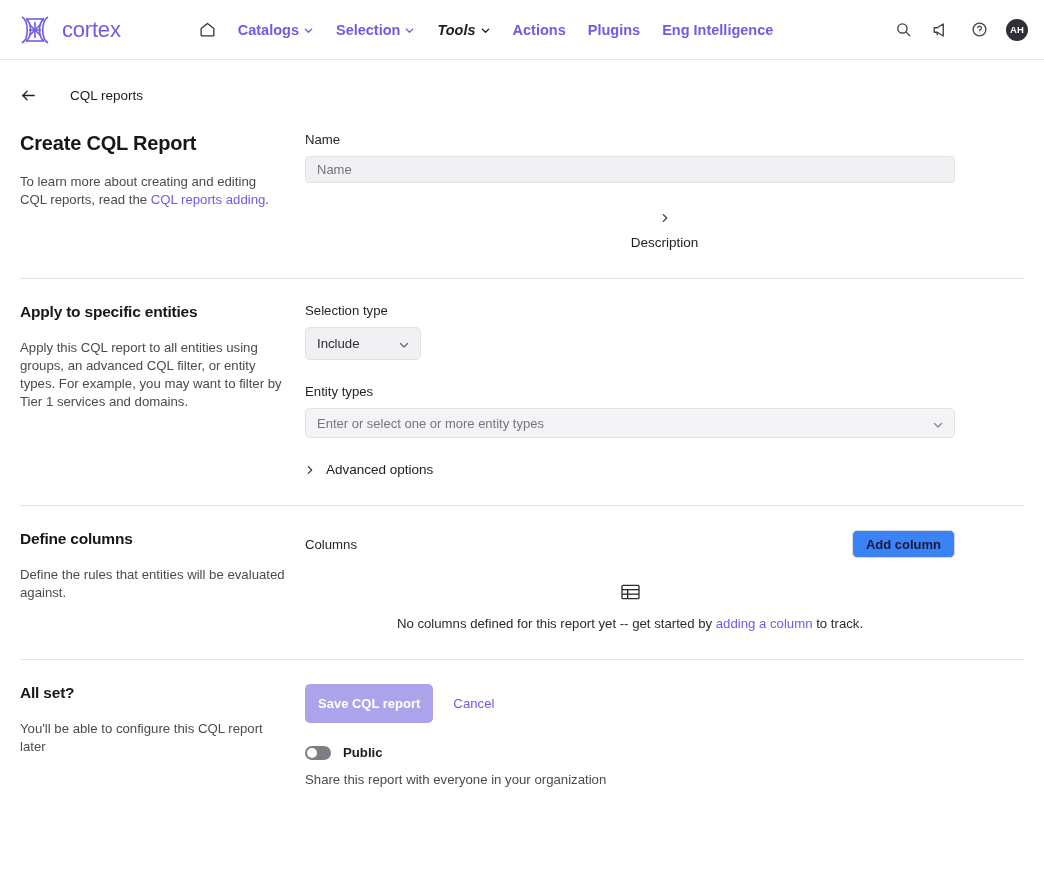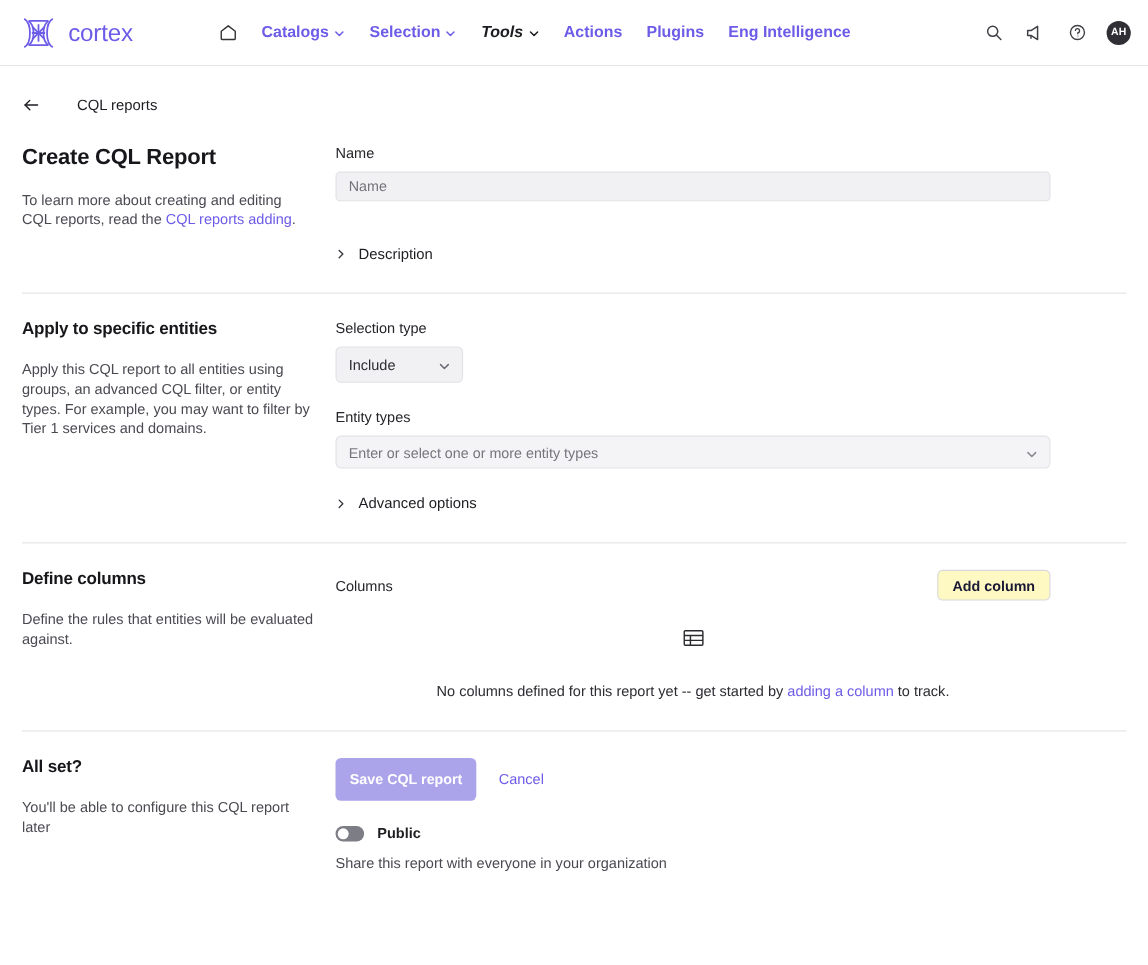--- a/index.html
+++ b/index.html
@@ -189,54 +189,54 @@
     cursor: pointer;
     font-size: 13.5px;
     color: #1d1d22;
   }
   .disclosure .caret {
     width: 10px; height: 13px;
     color: #3a3a42;
     display: flex; align-items: center;
   }
 
-  .mt-28 { margin-top: 40px; }
+  .mt-28 { margin-top: 28px; flex-direction: column; }
   .mt-24 { margin-top: 24px; }
 
   
   .columns-head {
     display: flex;
     align-items: center;
     justify-content: space-between;
     width: 650px;
   }
   .col-label { font-size: 13.2px; color: #25252b; }
   .btn-outline {
     border: 1px solid #d8d8de;
-    background: #fef9c3;
+    background: #3b82f6;
     border-radius: 5px;
     height: 28px;
     padding: 0 13px;
     font-size: 13px;
     font-weight: bold;
     color: #191935;
     cursor: pointer;
     font-family: "Liberation Sans", sans-serif;
   }
 
   .empty-state {
     width: 650px;
     margin-top: 26px;
     display: flex;
     flex-direction: column;
     align-items: center;
     gap: 12px;
   }
   .table-icon { color: #2a2a30; }
-  .empty-text { font-size: 13.2px; color: #2b2b31; margin-top: 16px; }
+  .empty-text { font-size: 13.2px; color: #2b2b31; }
 
   
   .actions-row {
     display: flex;
     align-items: center;
     gap: 20px;
   }
   .btn-primary {
     background: #aca4ea;
     border: none;

